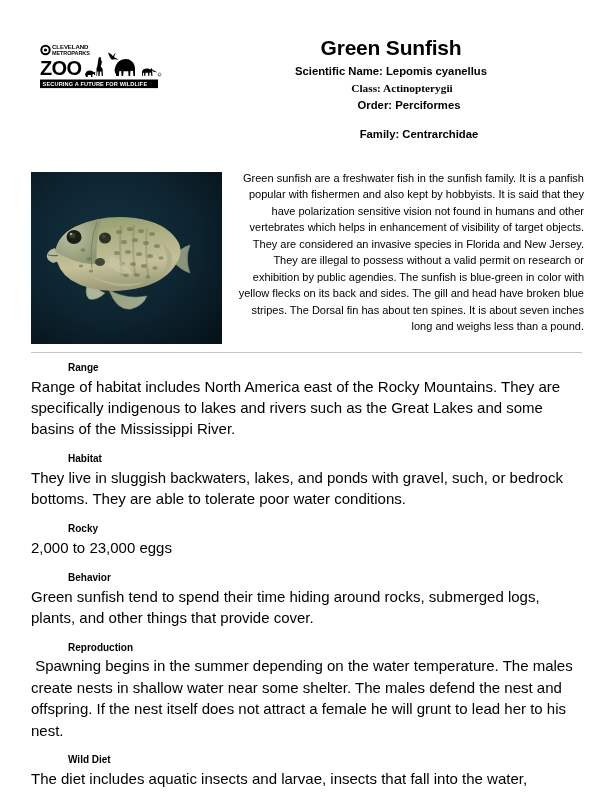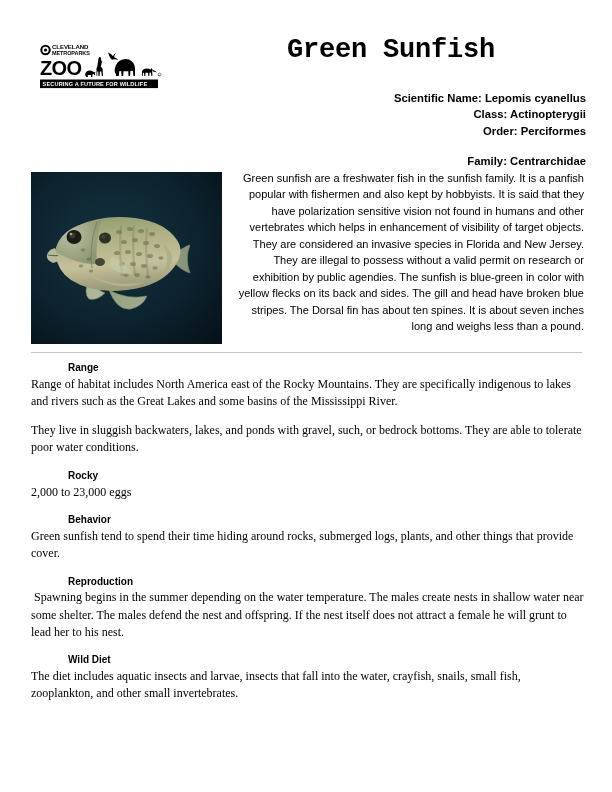--- a/index.html
+++ b/index.html
@@ -32,36 +32,34 @@
   .logo svg { display: block; width: 142px; height: 50px; }
 
   .title-block {
     position: absolute;
     left: 196px;
     top: 36px;
     width: 390px;
     text-align: center;
   }
   .doc-title {
-    font-size: 27px;
+    font-size: 21px;
     font-weight: bold;
     letter-spacing: -0.2px;
     line-height: 1.1;
-    margin: 0 0 24px 0;
-    font-family: Liberation Mono, monospace;
+    margin: 0 0 4px 0;
   }
   .tax-line {
     font-size: 11.3px;
     font-weight: bold;
     line-height: 1.48;
     white-space: pre;
-    text-align: right;
   }
   .tax-1 { padding-left: 0px; }
-  .tax-2 { padding-left: 22px; }
+  .tax-2 { padding-left: 22px; font-family: Liberation Serif, serif; }
   .tax-3 { padding-left: 36px; }
   .tax-4 { padding-left: 56px; margin-top: 13px; }
 
   
   .intro {
     position: absolute;
     left: 0;
     top: 170px;
     width: 612px;
   }
@@ -104,25 +102,24 @@
   }
   .section { margin-bottom: 12.5px; }
   .section-heading {
     font-size: 10px;
     font-weight: bold;
     line-height: 1.42;
     margin: 0 0 0.5px 0;
     padding-left: 37px;
   }
   .section-body {
-    font-size: 12px;
+    font-size: 15px;
     line-height: 1.425;
     margin: 0;
     white-space: pre-wrap;
-    font-family: Liberation Serif, serif;
   }
 </style>
 </head>
 <body>
 
 <div class="header">
 
   <div class="logo">
     <svg viewBox="0 0 142 50" xmlns="http://www.w3.org/2000/svg">
 
@@ -275,20 +272,21 @@
 </div>
 
 <div class="divider"></div>
 
 <div class="sections">
   <div class="section">
     <div class="section-heading">Range</div>
     <p class="section-body">Range of habitat includes North America east of the Rocky Mountains. They are specifically indigenous to lakes and rivers such as the Great Lakes and some basins of the Mississippi River.</p>
   </div>
   <div class="section">
+    <div class="section-heading">Habitat</div>
     <p class="section-body">They live in sluggish backwaters, lakes, and ponds with gravel, such, or bedrock bottoms. They are able to tolerate poor water conditions.</p>
   </div>
   <div class="section">
   </div>
   <div class="section">
     <div class="section-heading">Rocky</div>
     <p class="section-body">2,000 to 23,000 eggs</p>
   </div>
   <div class="section">
     <div class="section-heading">Behavior</div>

